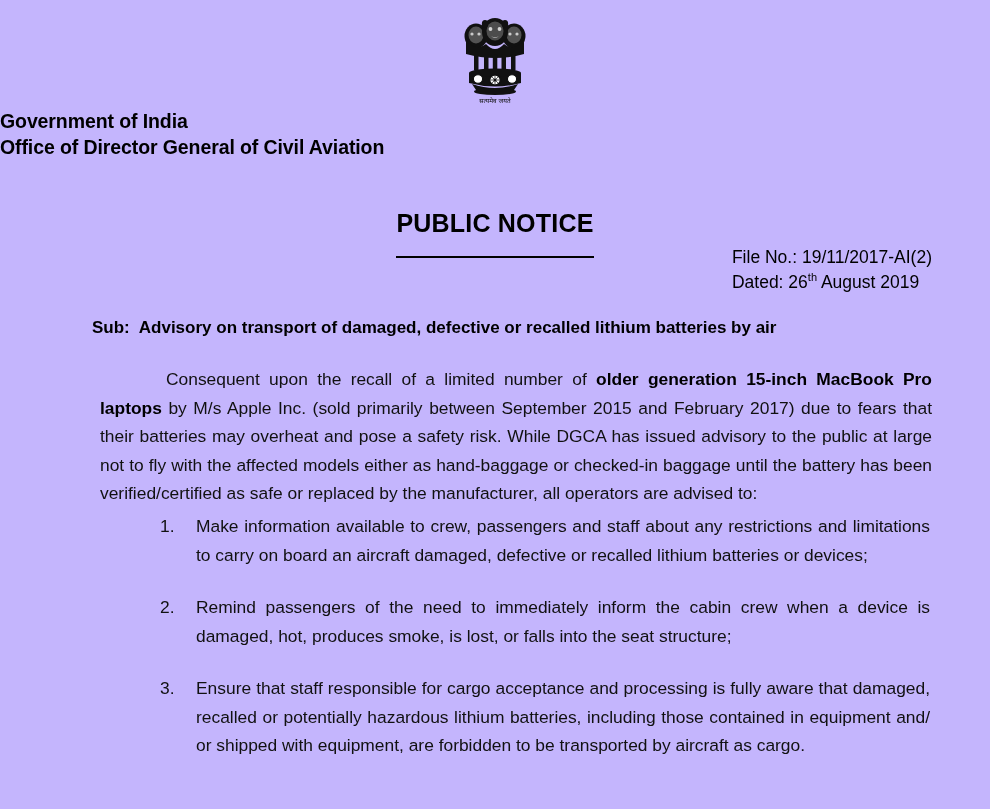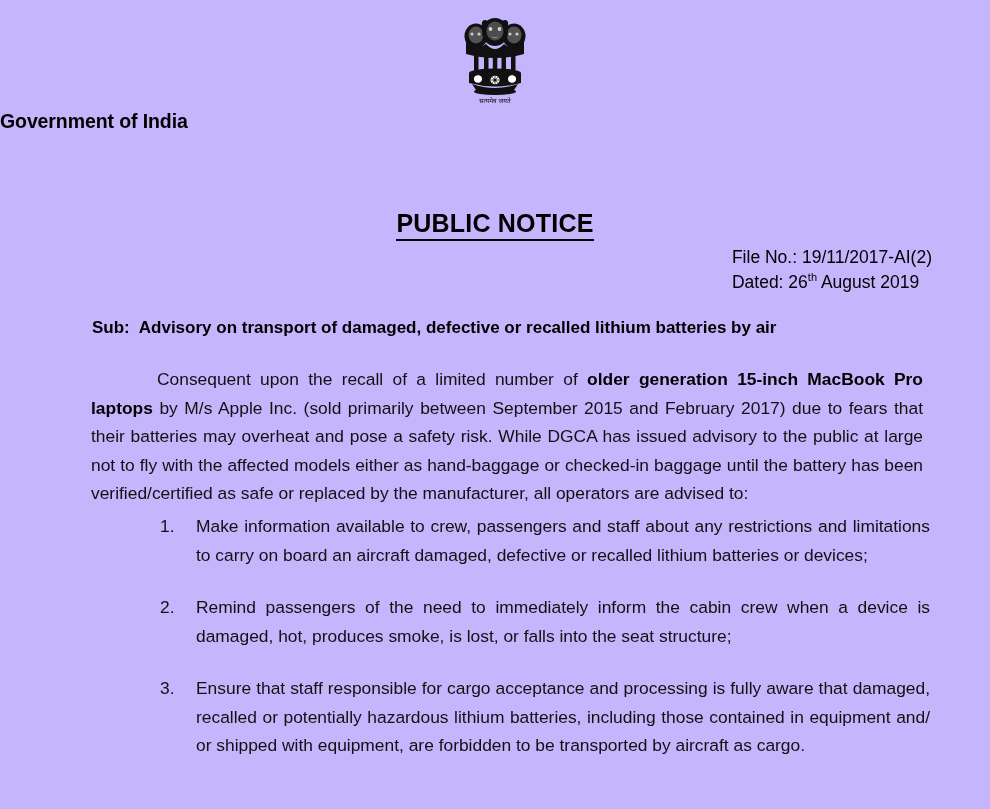--- a/index.html
+++ b/index.html
@@ -62,21 +62,21 @@
     width: 990px;
     text-align: center;
   }
   .title {
     display: inline-block;
     font-size: 25px;
     font-weight: bold;
     letter-spacing: 0.2px;
     color: #000000;
     border-bottom: 2.5px solid #000000;
-    padding-bottom: 1px;
+    padding-bottom: 18px;
     line-height: 30px;
   }
 
   
   .meta {
     position: absolute;
     right: 58px;
     top: 245px;
     text-align: left;
     font-size: 17.5px;
@@ -103,21 +103,21 @@
     color: #000000;
     line-height: 24px;
   }
   .subject .sub-label {
     margin-right: 9px;
   }
 
   
   .body-para {
     position: absolute;
-    left: 91px;
+    left: 100px;
     top: 365px;
     width: 832px;
     font-size: 17.4px;
     line-height: 28.5px;
     text-align: justify;
     text-justify: inter-word;
     color: #111111;
   }
   .body-para .indent {
     display: inline-block;
@@ -219,20 +219,21 @@
         <path d="M14 70 Q37 78 60 70 L56 76 Q37 82 18 76 Z"></path>
         <ellipse cx="37" cy="77.5" rx="21" ry="3.6"></ellipse>
 
         <text x="37" y="88.5" font-family="'DejaVu Sans', sans-serif" font-size="6.4" text-anchor="middle" fill="#111111">सत्यमेव जयते</text>
       </g>
     </svg>
   </div>
 
   <div class="header">
     <div class="line">Government of India</div>
+    <div class="line">Office of Director General of Civil Aviation</div>
   </div>
 
   <div class="title-wrap">
     <span class="title">PUBLIC NOTICE</span>
   </div>
 
   <div class="meta">
     <div class="meta-row">
       <span>File No.:</span>
       <span>19/11/2017-AI(2)</span>

